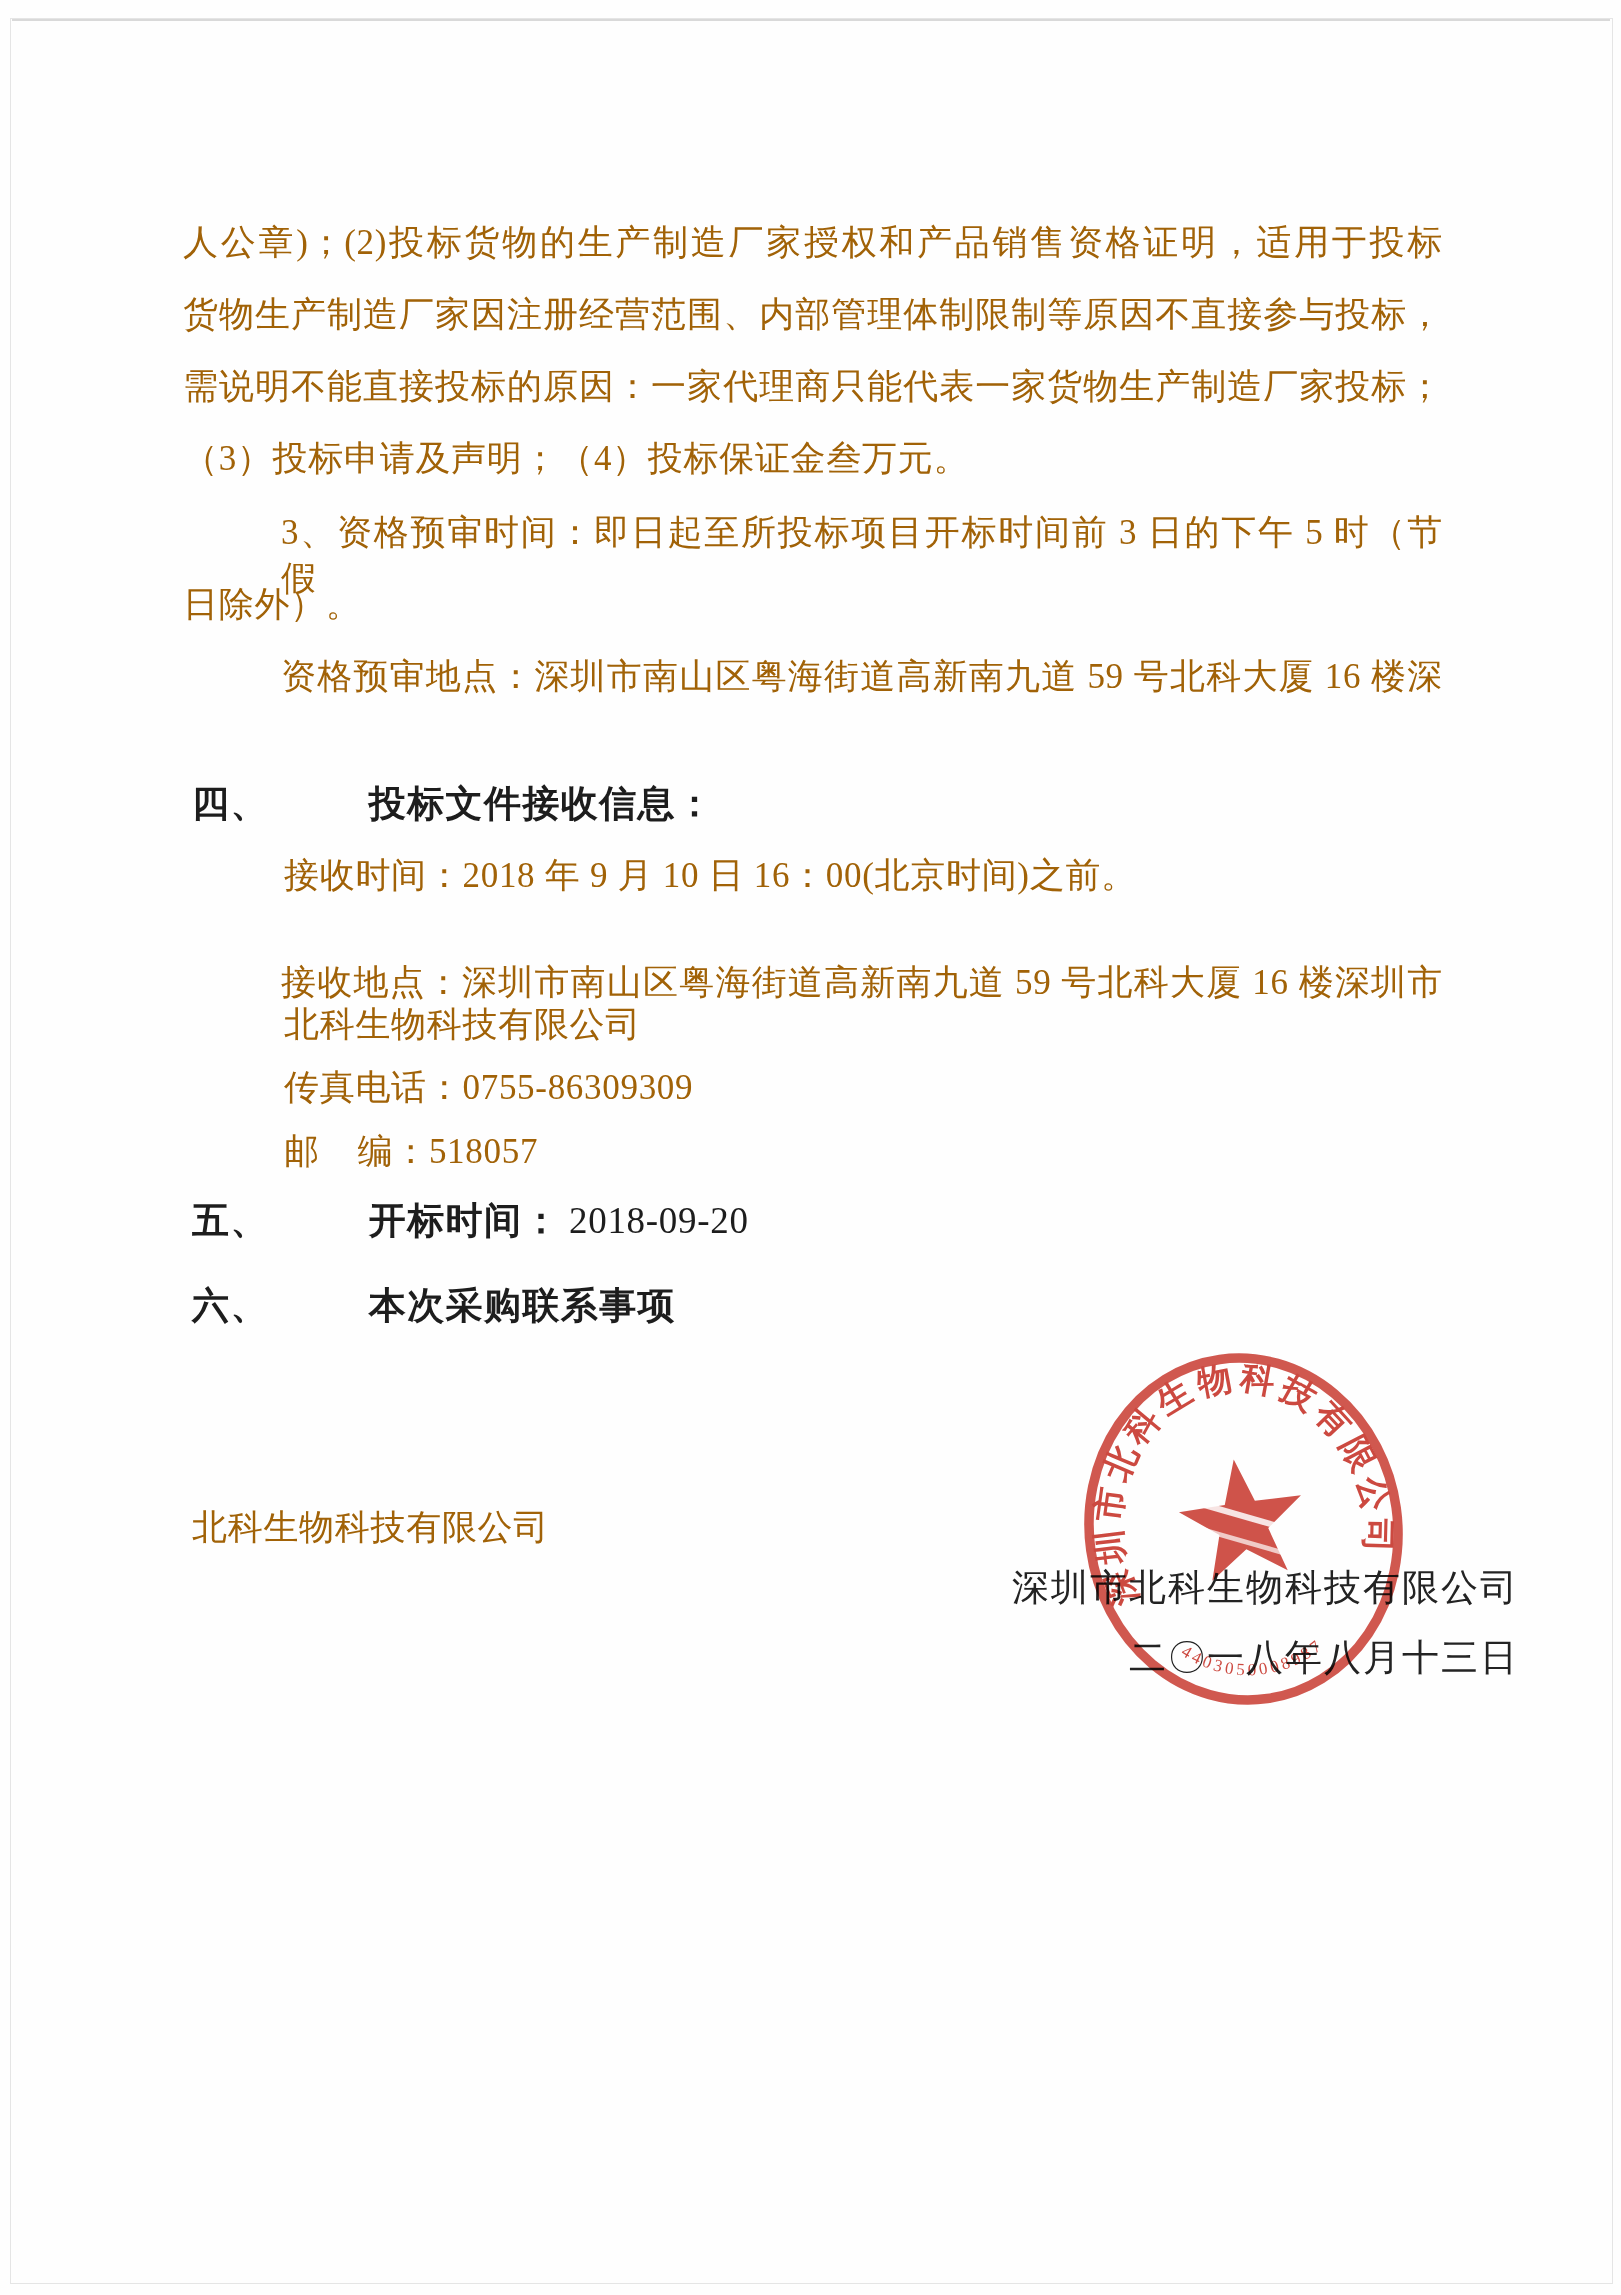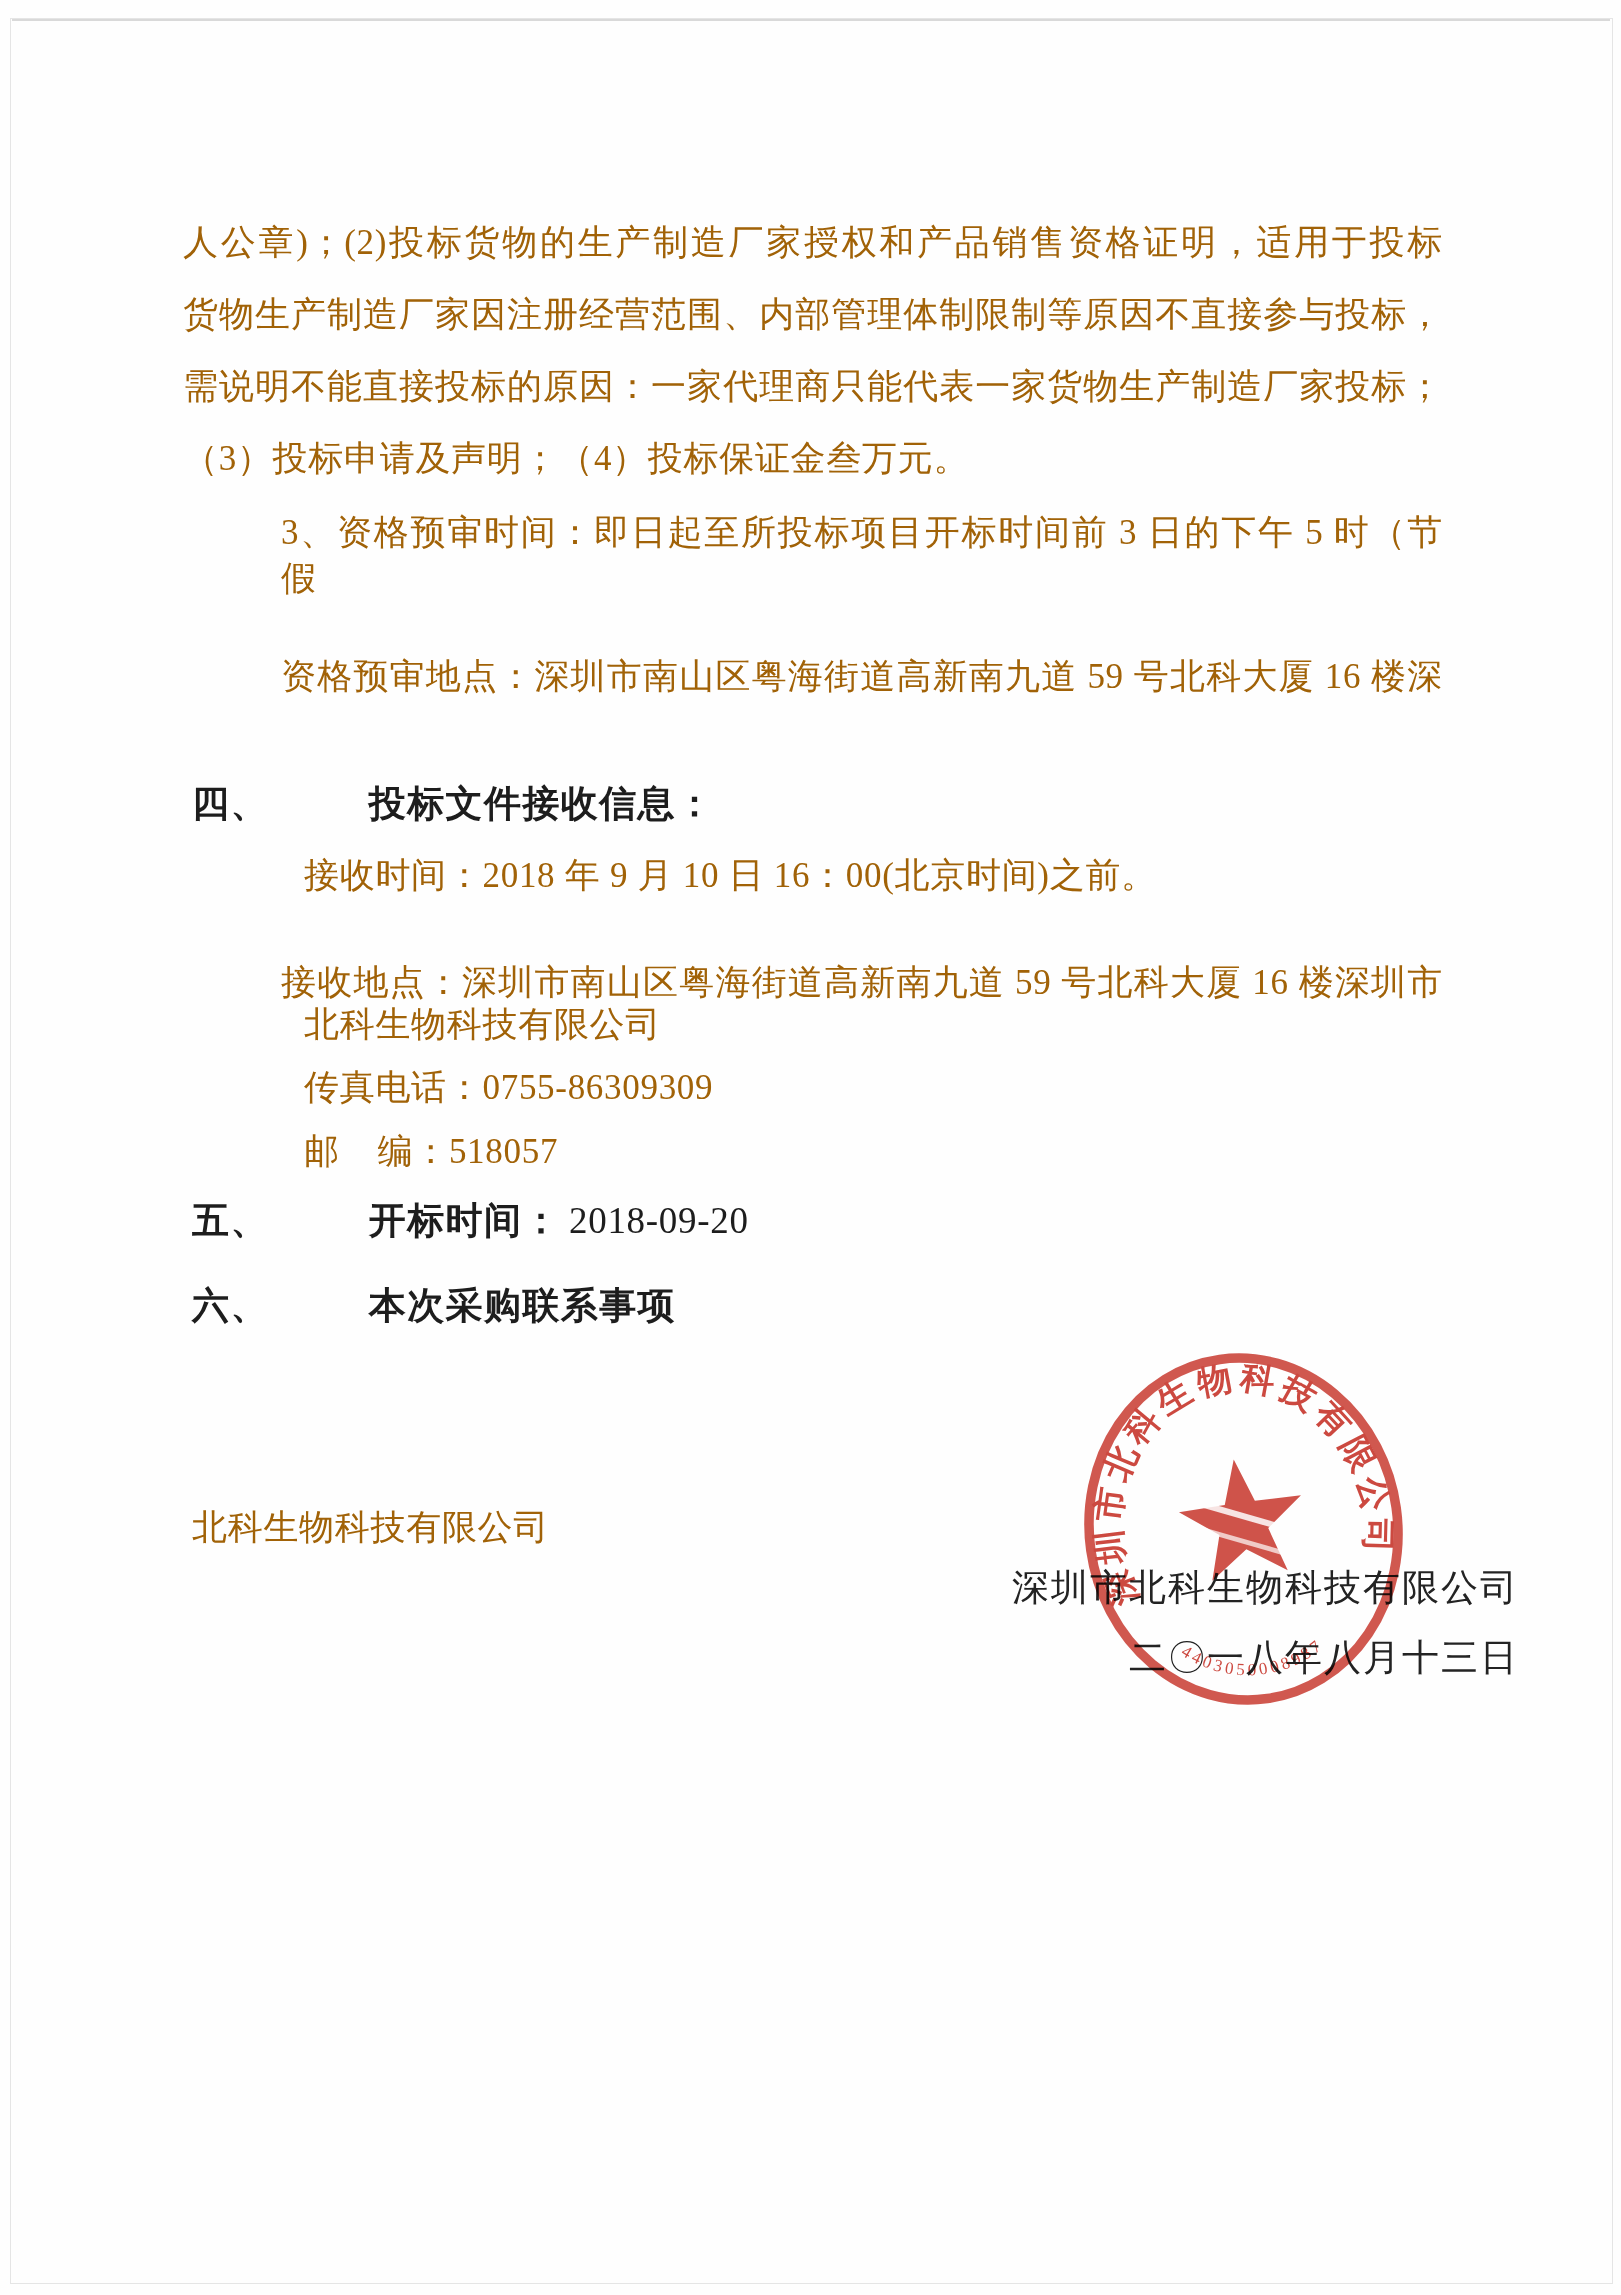--- a/index.html
+++ b/index.html
@@ -20,21 +20,21 @@
     background:#cfcfcf;opacity:.8;
   }
   .line{
     position:absolute;left:183px;width:1260px;
     font-size:35px;line-height:46px;color:#a16207;
     white-space:pre;letter-spacing:0.7px;
     box-sizing:border-box;
   }
   .fill{white-space:normal;text-align:justify;text-align-last:justify;}
   .ind{padding-left:98px;}
-  .at-indent{left:284px;width:auto;margin-left:20px;}
+  .at-indent{left:284px;width:auto;}
   .at-indent2{left:192px;width:auto;}
   .heading{
     position:absolute;left:192px;display:flex;align-items:baseline;
     font-size:37px;line-height:48px;font-weight:700;color:#1d1d1d;
     letter-spacing:1.4px;white-space:pre;
   }
   .heading .title{margin-left:100px;}
   .heading .value{font-weight:400;margin-left:8.2px;letter-spacing:0.7px;}
   .sig{
     position:absolute;right:103px;text-align:right;
@@ -53,20 +53,21 @@
 
   <div class="scan-frame"></div>
   <div class="scan-top-line"></div>
 
   <div class="line fill" style="top:220px">人公章)；(2)投标货物的生产制造厂家授权和产品销售资格证明，适用于投标</div>
   <div class="line fill" style="top:292px">货物生产制造厂家因注册经营范围、内部管理体制限制等原因不直接参与投标，</div>
   <div class="line fill" style="top:364px">需说明不能直接投标的原因：一家代理商只能代表一家货物生产制造厂家投标；</div>
   <div class="line" style="top:436px">（3）投标申请及声明；（4）投标保证金叁万元。</div>
 
   <div class="line fill ind" style="top:510px">3、资格预审时间：即日起至所投标项目开标时间前 3 日的下午 5 时（节假</div>
+  <div class="line" style="top:582px">日除外）。</div>
 
   <div class="line fill ind" style="top:654px">资格预审地点：深圳市南山区粤海街道高新南九道 59 号北科大厦 16 楼深</div>
 
   <div class="heading" style="top:780px">
     <span class="num">四、</span>
     <span class="title">投标文件接收信息：</span>
   </div>
 
   <div class="line at-indent" style="top:853px">接收时间：2018 年 9 月 10 日 16：00(北京时间)之前。</div>
   <div class="line fill ind" style="top:960px">接收地点：深圳市南山区粤海街道高新南九道 59 号北科大厦 16 楼深圳市</div>

